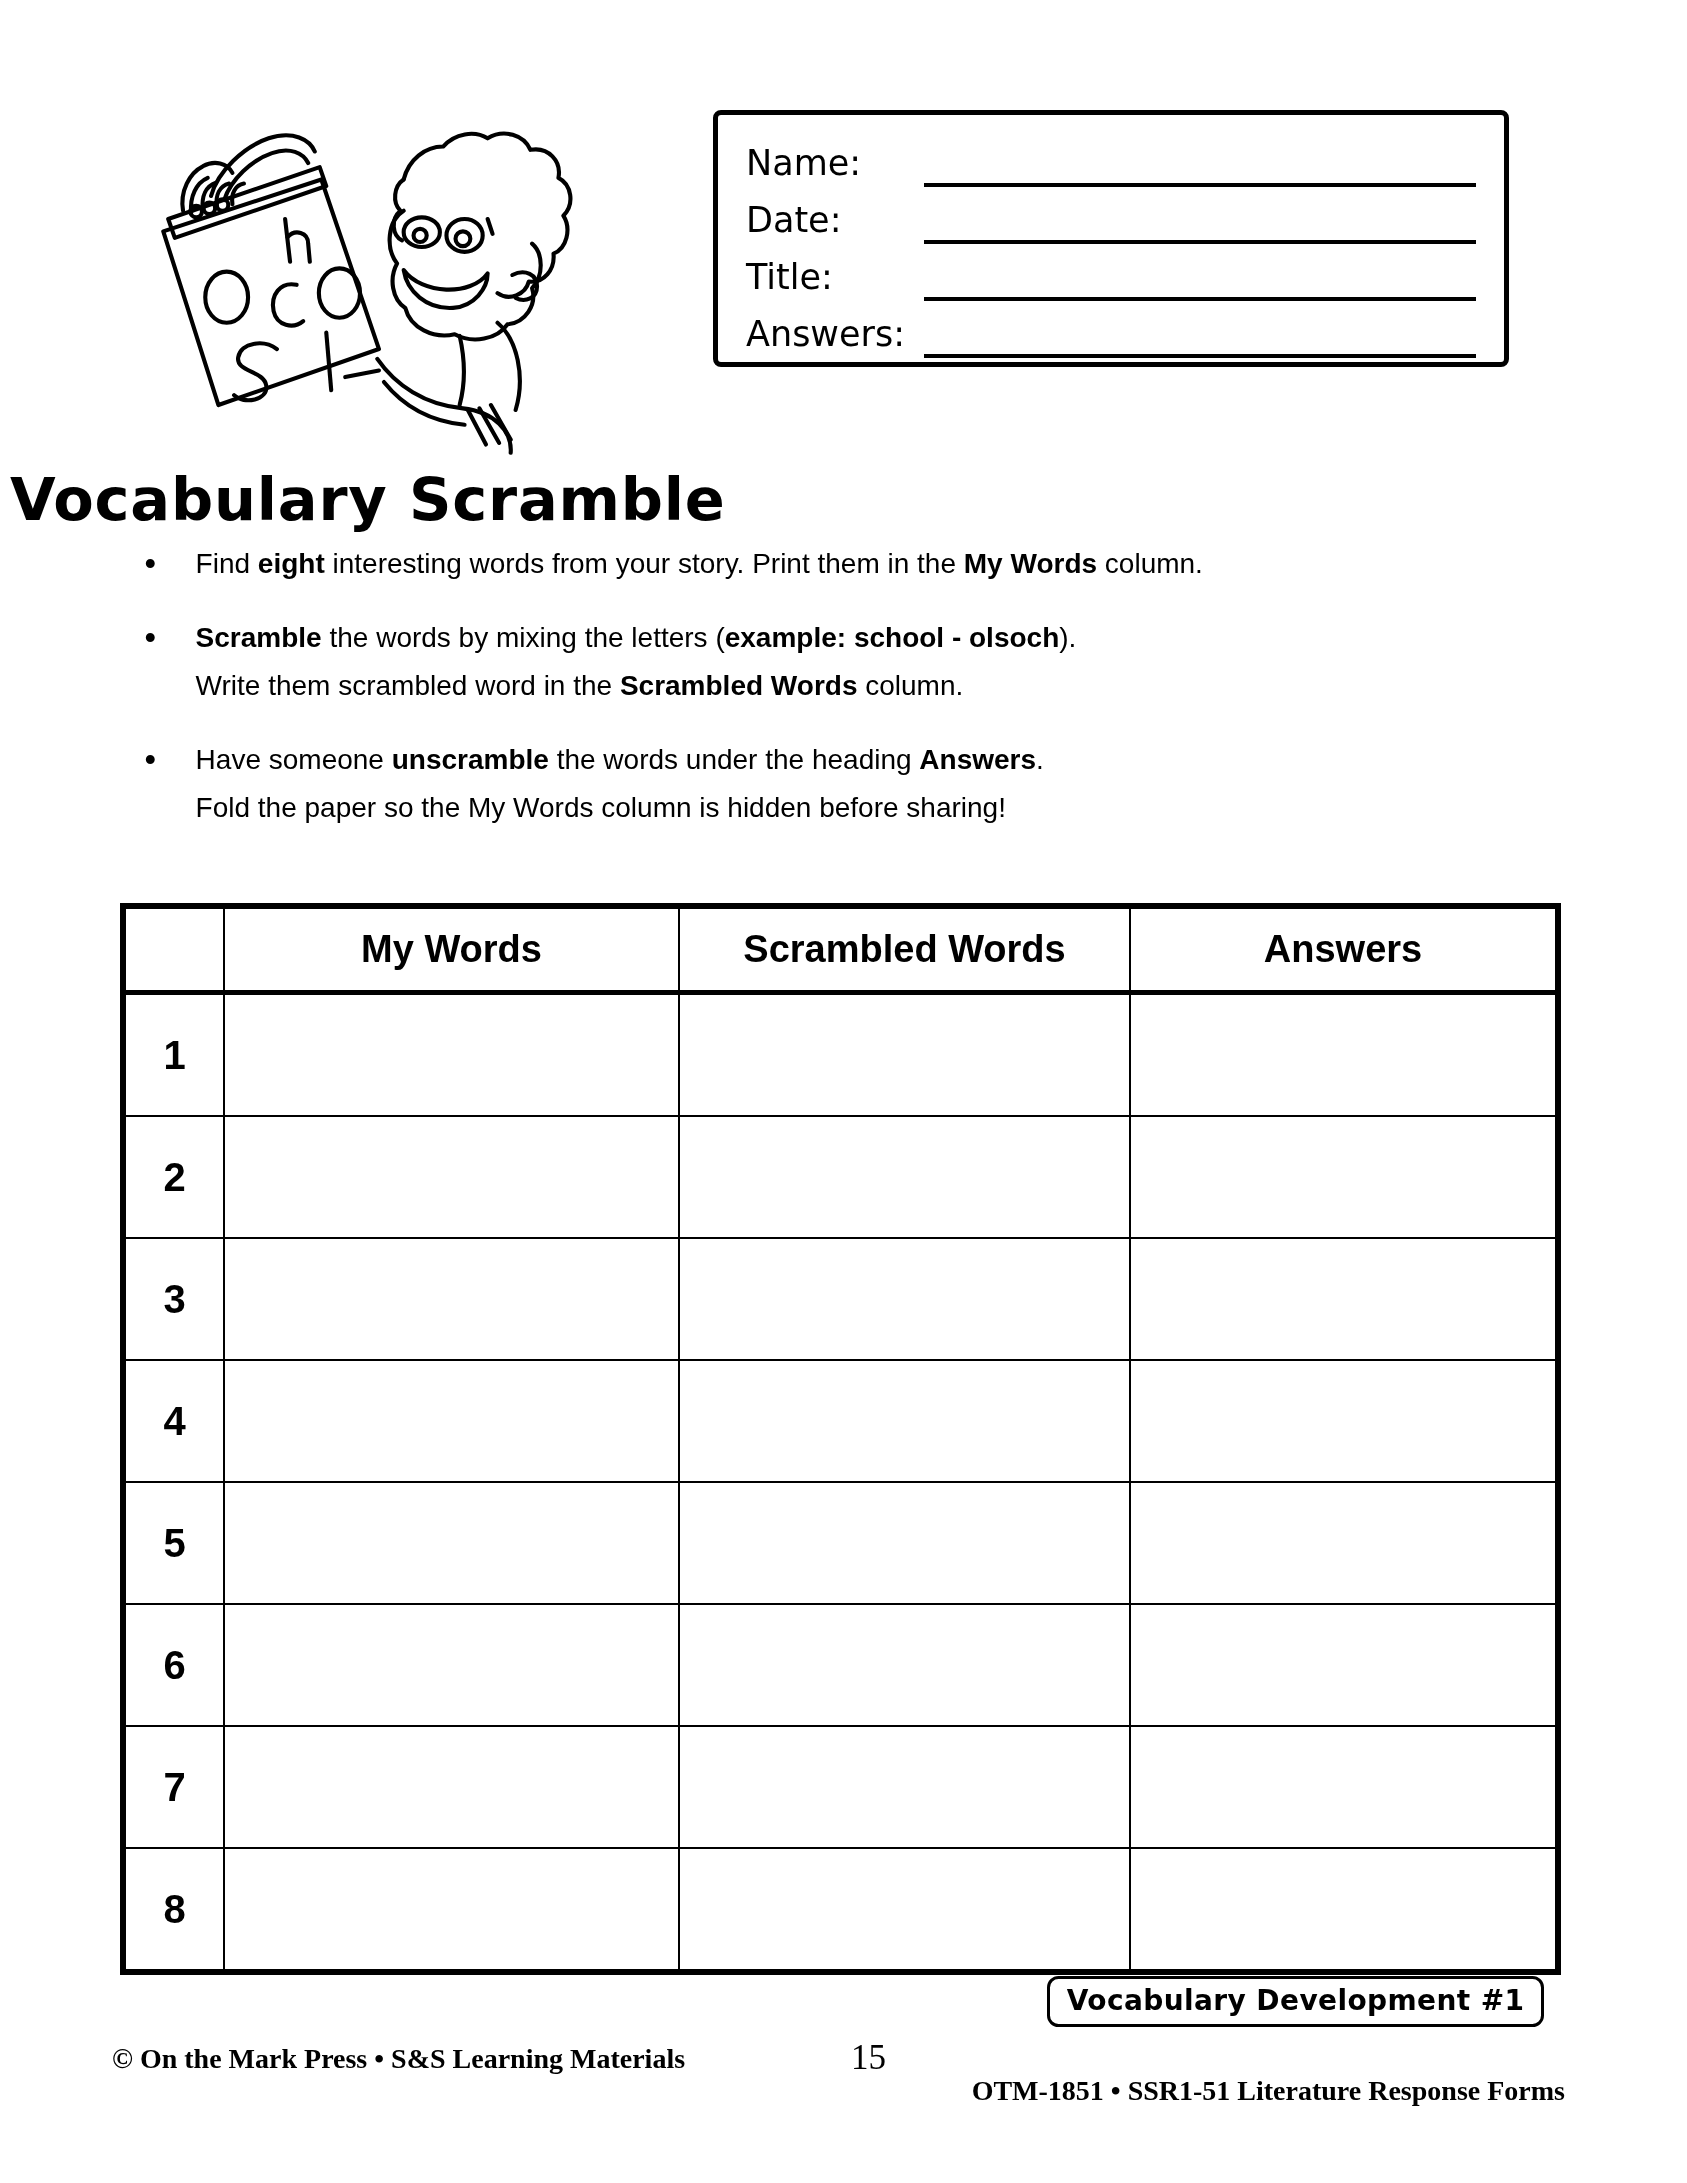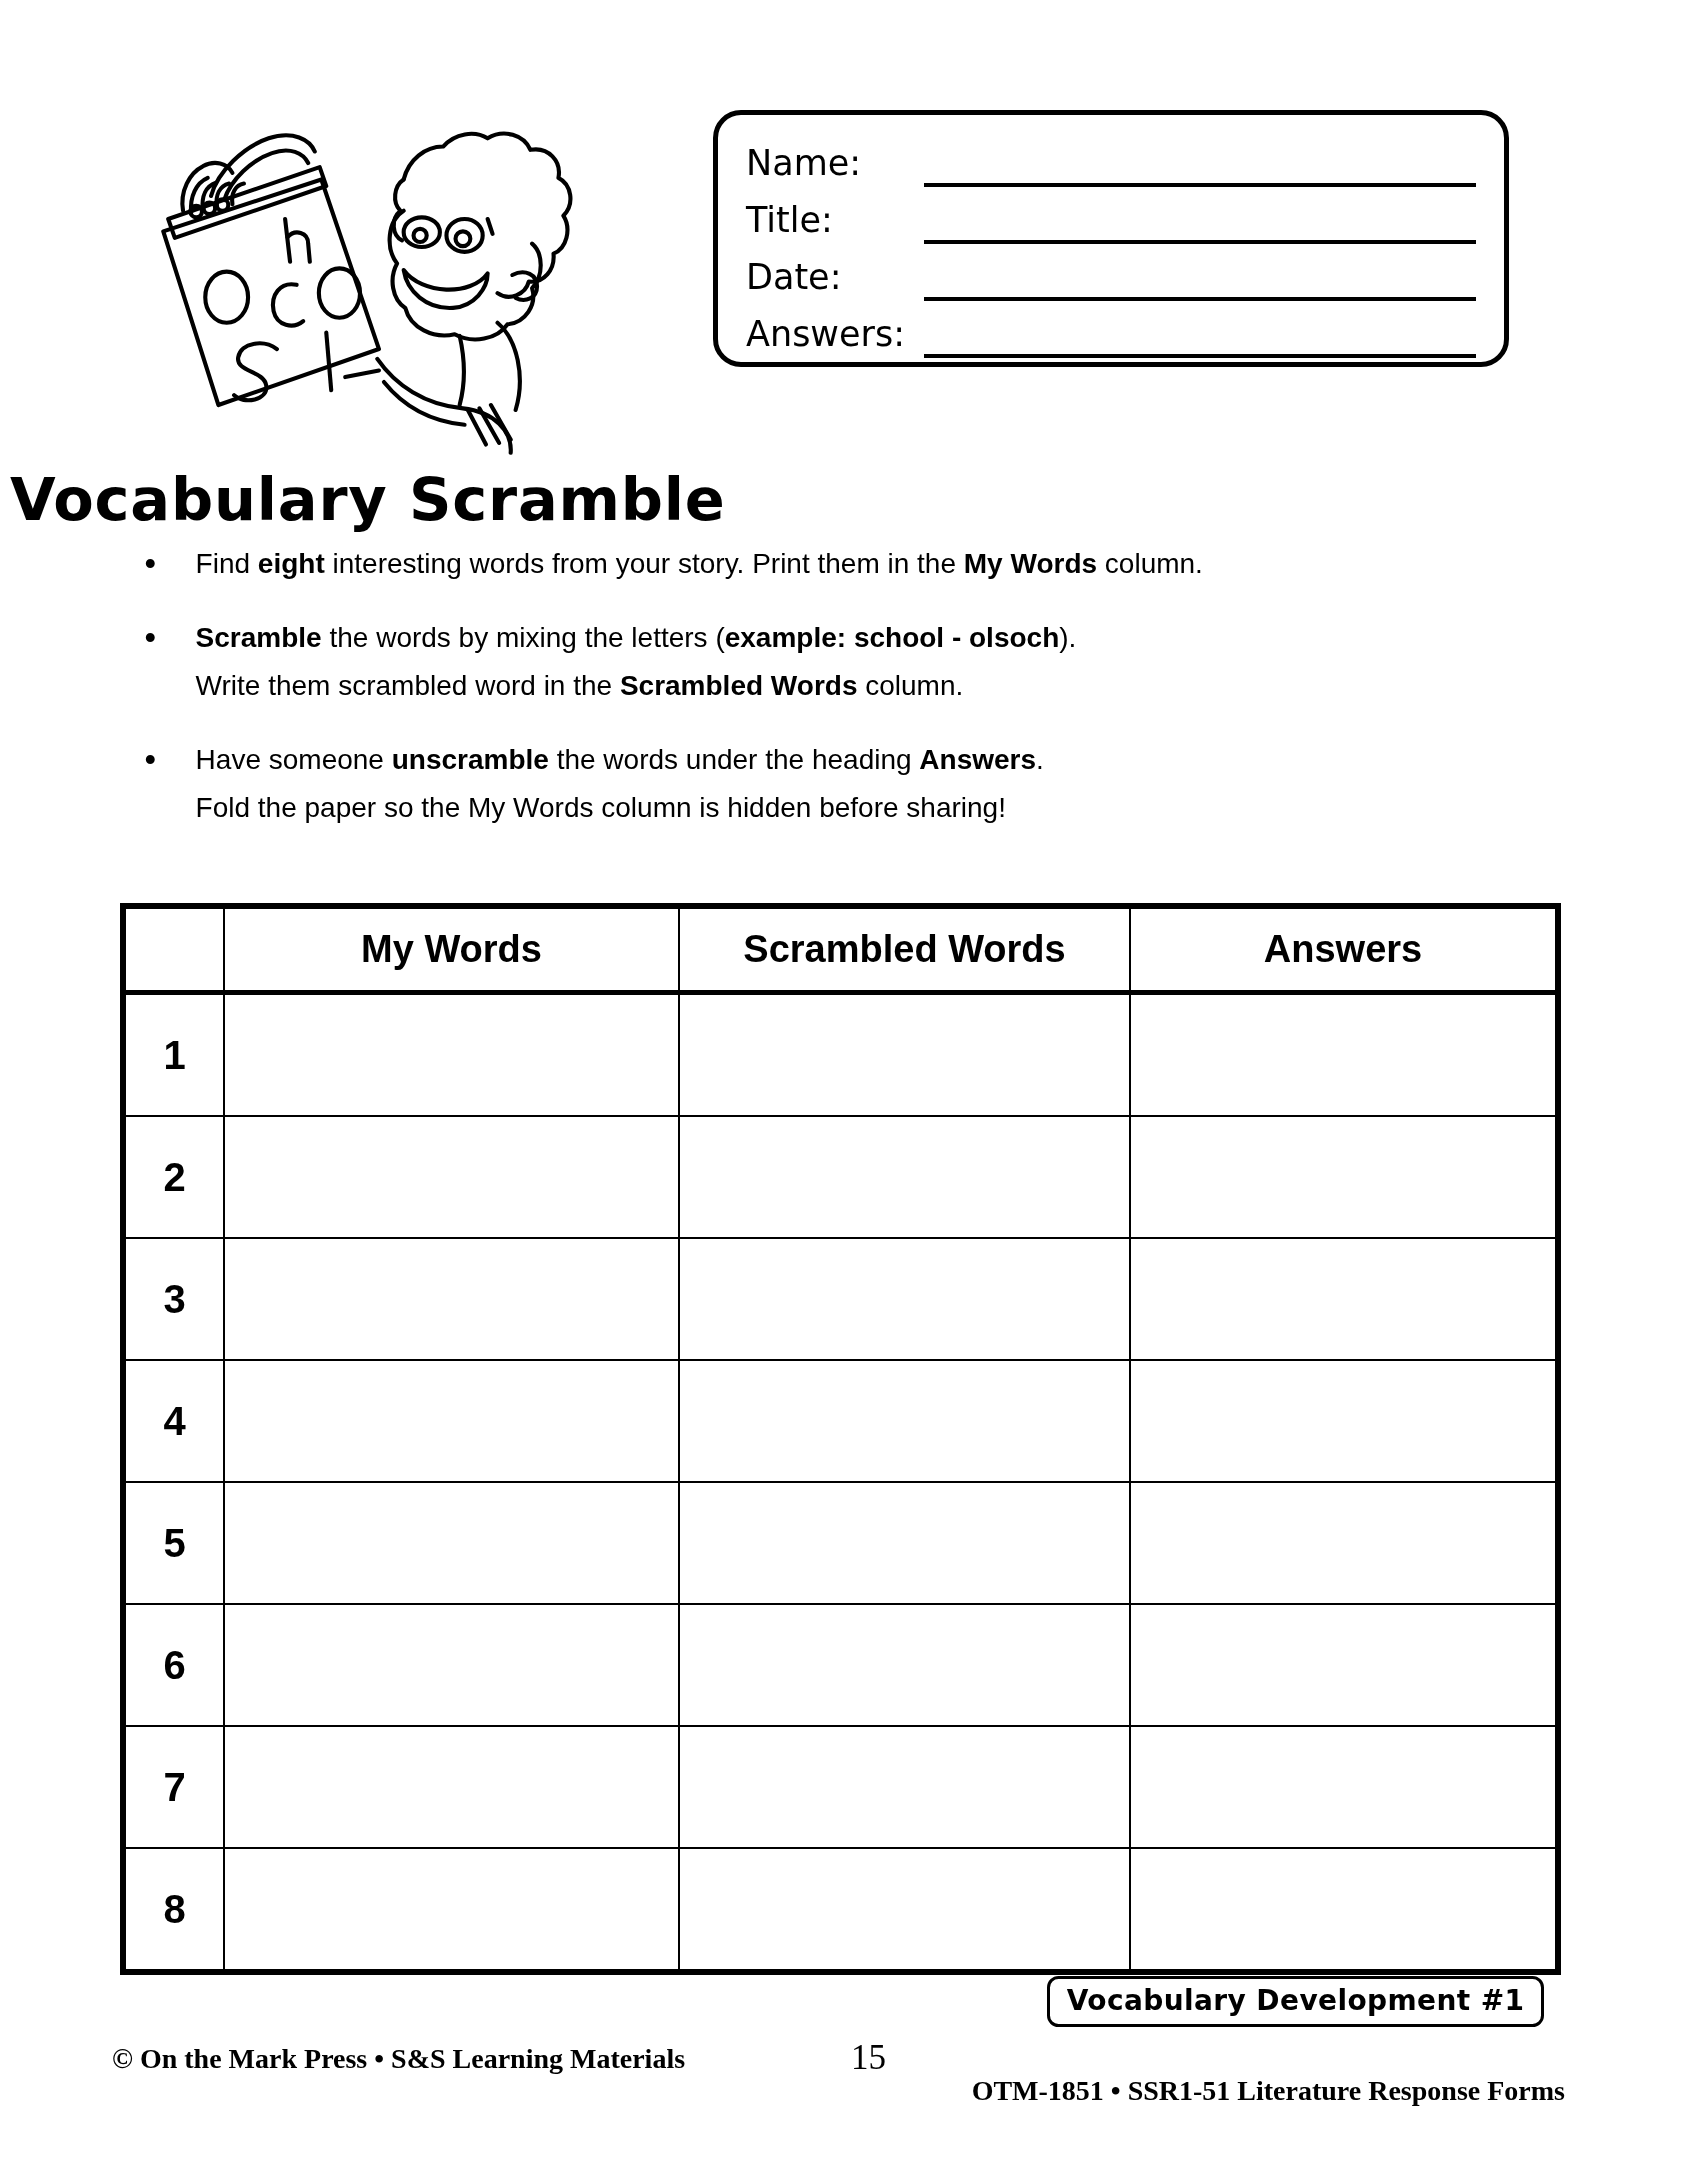--- a/index.html
+++ b/index.html
@@ -27,21 +27,21 @@
   .illustration svg { display: block; width: 100%; height: 100%; }
 
   
   .info-box {
     position: absolute;
     left: 713px;
     top: 110px;
     width: 796px;
     height: 257px;
     border: 5.8px solid #000;
-    border-radius: 28px;
+    border-radius: 8px;
     box-sizing: border-box;
     padding: 15px 28px 8.2px 28px;
   }
   .info-row {
     display: flex;
     align-items: flex-end;
     height: 57px;
   }
   .info-label {
     font-family: "DejaVu Sans", sans-serif;
@@ -245,25 +245,25 @@
     </g>
   </svg>
 </div>
 
 <div class="info-box">
   <div class="info-row">
     <span class="info-label">Name:</span>
     <span class="info-line"></span>
   </div>
   <div class="info-row">
+    <span class="info-label">Date:</span>
+    <span class="info-line"></span>
+  </div>
+  <div class="info-row">
     <span class="info-label">Title:</span>
-    <span class="info-line"></span>
-  </div>
-  <div class="info-row">
-    <span class="info-label">Date:</span>
     <span class="info-line"></span>
   </div>
   <div class="info-row">
     <span class="info-label">Answers:</span>
     <span class="info-line"></span>
   </div>
 </div>
 
 <h1 class="worksheet-title">Vocabulary Scramble</h1>
 

